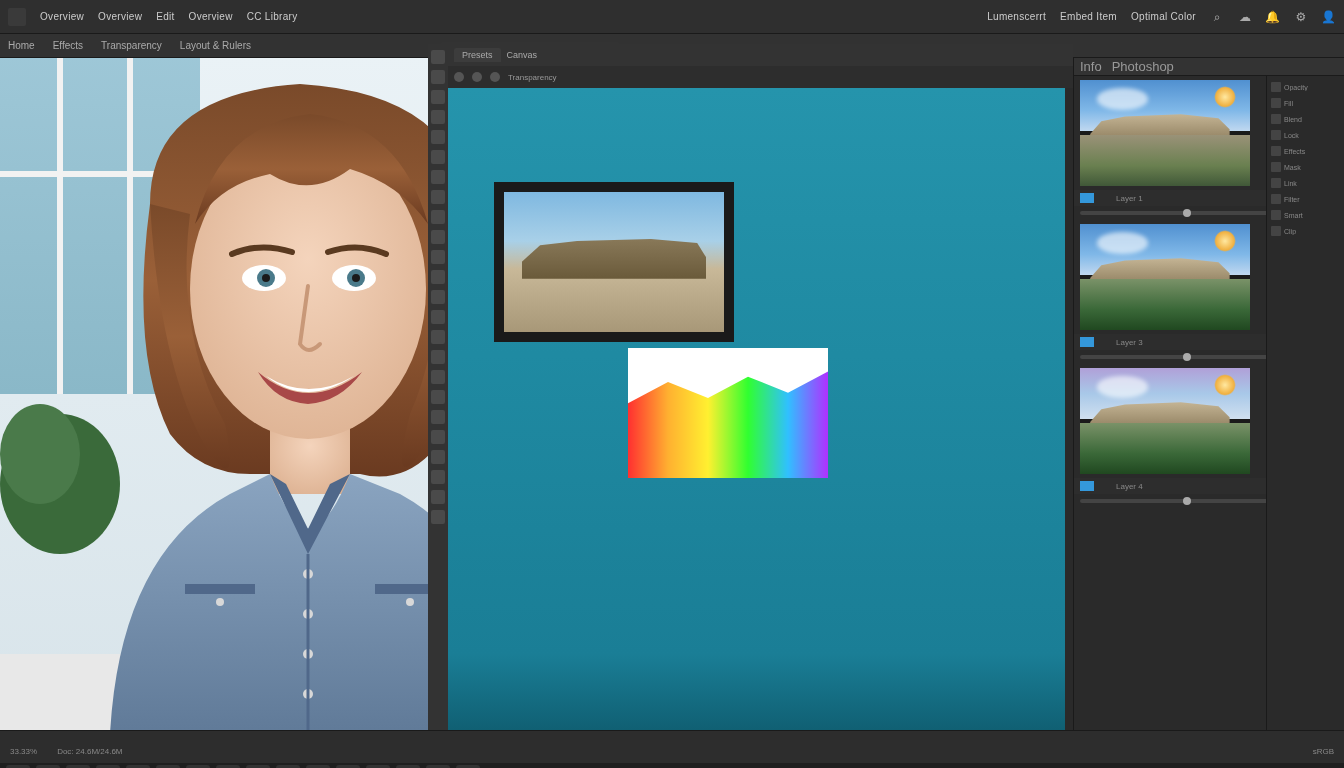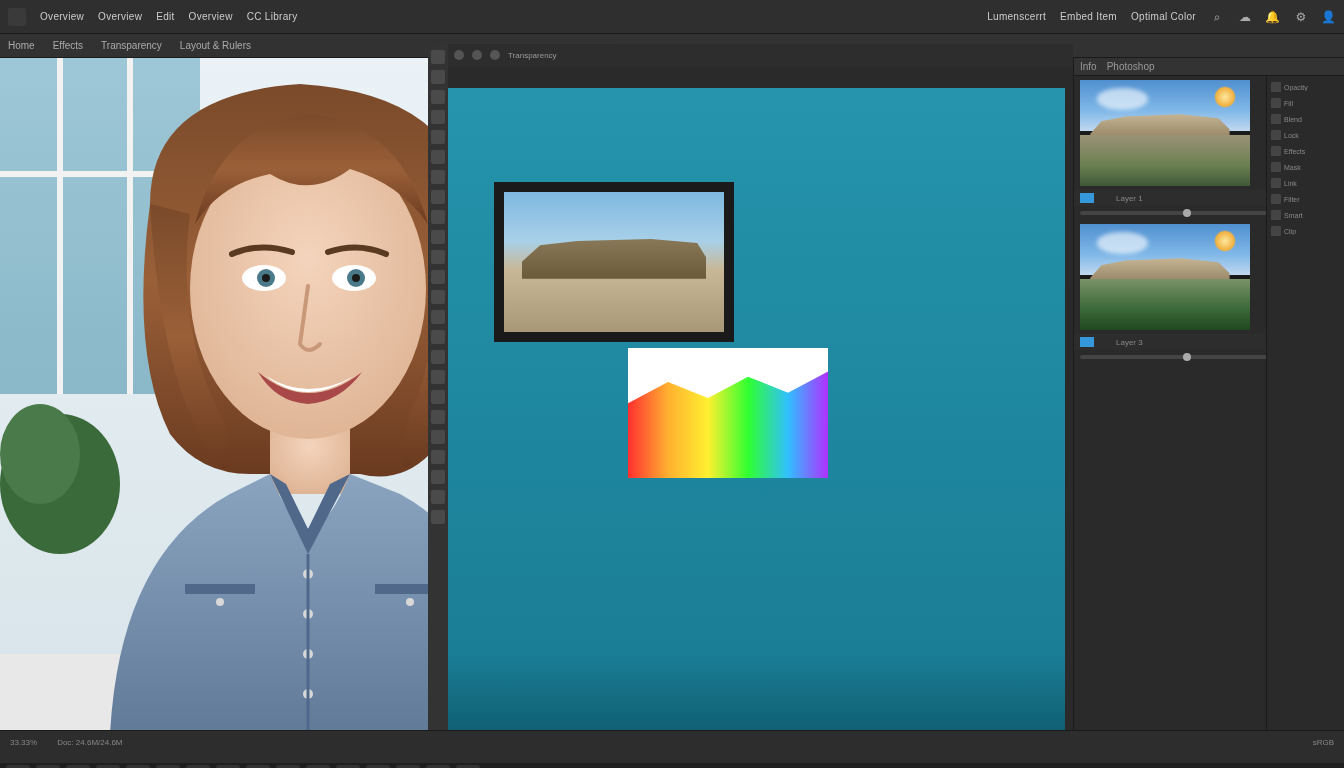--- a/index.html
+++ b/index.html
@@ -38,21 +38,21 @@
 .teal-img1 .cliff{position:absolute;top:32%;left:8%;right:8%;height:30%;background:linear-gradient(180deg,#8a7a5a,#6a5a3a);clip-path:polygon(0 60%,10% 20%,30% 10%,70% 5%,95% 15%,100% 50%,100% 100%,0 100%)}
 .teal-img2{position:absolute;top:260px;left:180px;width:200px;height:130px;background:#fff;overflow:hidden}
 .teal-img2 .grad{position:absolute;top:18%;left:0;right:0;bottom:0;background:linear-gradient(90deg,#ff3030,#ffb030,#fff030,#30ff30,#30c0ff,#b030ff);clip-path:polygon(0 30%,20% 10%,40% 25%,60% 5%,80% 20%,100% 0,100% 100%,0 100%)}
 
 
 .vtools{position:absolute;top:0;left:0;width:20px;height:100%;background:#333;display:flex;flex-direction:column;align-items:center;padding:6px 0;gap:6px}
 .vtools .t{width:14px;height:14px;background:#4a4a4a;border-radius:2px;cursor:pointer}
 
 
 .rightcol{position:absolute;top:0;right:0;width:271px;height:100%;background:#2a2a2a;display:flex;flex-direction:column;border-left:1px solid #1a1a1a}
-.panel-head{height:18px;background:#333;display:flex;align-items:center;padding:0 6px;font-size:10px;color:#999;border-bottom:1px solid #1a1a1a;gap:10px}
+.panel-head{height:18px;background:#333;display:flex;align-items:center;padding:0 6px;font-size:13px;color:#999;border-bottom:1px solid #1a1a1a;gap:10px}
 .panel-head .lbl{cursor:pointer}
 .thumb{width:170px;height:106px;margin:4px 6px;position:relative;background:#1a1a1a;cursor:pointer}
 .thumb .sky{position:absolute;top:0;left:0;right:0;height:48%;background:linear-gradient(180deg,#b0a0d8 0%,#a8c8e8 50%,#d0e0f0 100%)}
 .thumb .sky.blue{background:linear-gradient(180deg,#5090d0 0%,#80b8e8 60%,#c0d8f0 100%)}
 .thumb .cloud{position:absolute;top:8%;left:10%;width:30%;height:20%;background:rgba(255,255,255,.6);border-radius:50%;filter:blur(2px)}
 .thumb .cliff{position:absolute;top:30%;left:6%;right:12%;height:30%;background:linear-gradient(180deg,#c8b898,#8a7a5a);clip-path:polygon(0 70%,8% 30%,25% 15%,65% 8%,92% 20%,100% 55%,100% 100%,0 100%)}
 .thumb .ground{position:absolute;top:52%;left:0;right:0;bottom:0;background:linear-gradient(180deg,#9a9278 0%,#6a8050 60%,#405838 100%)}
 .thumb .ground.green{background:linear-gradient(180deg,#7a9268 0%,#3a6838 60%,#204820 100%)}
 .thumb .sun{position:absolute;top:6%;right:8%;width:22px;height:22px;background:radial-gradient(circle,#ffe8a0,#f0b040 60%,transparent 70%);border-radius:50%}
 .thumb-foot{height:16px;background:#2d2d2d;display:flex;align-items:center;padding:0 6px;gap:22px}
@@ -62,21 +62,21 @@
 .slider-row .track{flex:1;height:4px;background:#444;border-radius:2px;position:relative}
 .slider-row .knob{position:absolute;top:-2px;left:40%;width:8px;height:8px;background:#aaa;border-radius:50%}
 .mini-ctrls{position:absolute;top:0;right:0;width:78px;height:100%;background:#2a2a2a;border-left:1px solid #1a1a1a;display:flex;flex-direction:column;gap:2px;padding:4px}
 .mini-ctrls .row{height:14px;display:flex;align-items:center;gap:3px}
 .mini-ctrls .box{width:10px;height:10px;background:#444;border-radius:1px}
 .mini-ctrls .lbl{font-size:7px;color:#888;flex:1;white-space:nowrap;overflow:hidden}
 .thumb-wrap{position:relative}
 
 
 .footer{position:absolute;bottom:0;left:0;right:0;height:38px;background:#2a2a2a}
-.footbar{height:16px;background:#2d2d2d;display:flex;align-items:flex-end;padding:16px 10px;gap:20px;border-top:1px solid #1a1a1a}
+.footbar{height:16px;background:#2d2d2d;display:flex;align-items:flex-start;padding:16px 10px;gap:20px;border-top:1px solid #1a1a1a}
 .footbar .txt{font-size:8px;color:#888}
 .footbar .spacer{flex:1}
 .dockbar{height:22px;background:#1f1f1f;display:flex;align-items:center;padding:0 6px;gap:6px}
 .dockbar .app{width:24px;height:18px;border-radius:3px;display:flex;align-items:center;justify-content:center;cursor:pointer;background:#333}
 .dockbar .app .c{width:12px;height:12px;border-radius:50%}
 
 
 .fan{position:absolute;top:170px;left:490px;width:150px;height:260px;pointer-events:none}
 .fan .card{position:absolute;width:110px;height:60px;border-radius:3px;box-shadow:0 2px 6px rgba(0,0,0,.3)}
 
@@ -235,20 +235,24 @@
         <div class="t"></div>
         <div class="t"></div>
         <div class="t"></div>
         <div class="t"></div>
         <div class="t"></div>
         <div class="t"></div>
         <div class="t"></div>
         <div class="t"></div>
         <div class="t"></div>
       </div>
+    <div class="titlebar" style="padding-left:26px">
+      <span class="tab">Presets</span>
+      <span>Canvas</span>
+    </div>
     <div class="toolbar" style="padding-left:26px">
       <div class="dot"></div>
       <div class="dot"></div>
       <div class="dot"></div>
       <span style="font-size:8px;color:#999">Transparency</span>
     </div>
     <div class="canvas">
       <div class="teal-img1">
         <div class="inner">
             <div class="cliff"></div>
@@ -296,20 +300,38 @@
             <div class="thumb-foot">
               <div class="sw" style="background:#3498db"></div>
               <span class="tx">Layer 3</span>
             </div>
             <div class="slider-row">
               <div class="track">
                 <div class="knob"></div>
               </div>
             </div>
           </div>
+          <div class="thumb-wrap">
+            <div class="thumb">
+              <div class="sky "></div>
+              <div class="cloud"></div>
+              <div class="sun"></div>
+              <div class="cliff"></div>
+              <div class="ground green"></div>
+            </div>
+            <div class="thumb-foot">
+              <div class="sw" style="background:#3498db"></div>
+              <span class="tx">Layer 4</span>
+            </div>
+            <div class="slider-row">
+              <div class="track">
+                <div class="knob"></div>
+              </div>
+            </div>
+          </div>
         </div>
       <div class="mini-ctrls" id="minictrls">
           <div class="row">
             <div class="box"></div>
             <span class="lbl">Opacity</span>
           </div>
           <div class="row">
             <div class="box"></div>
             <span class="lbl">Fill</span>
           </div>

